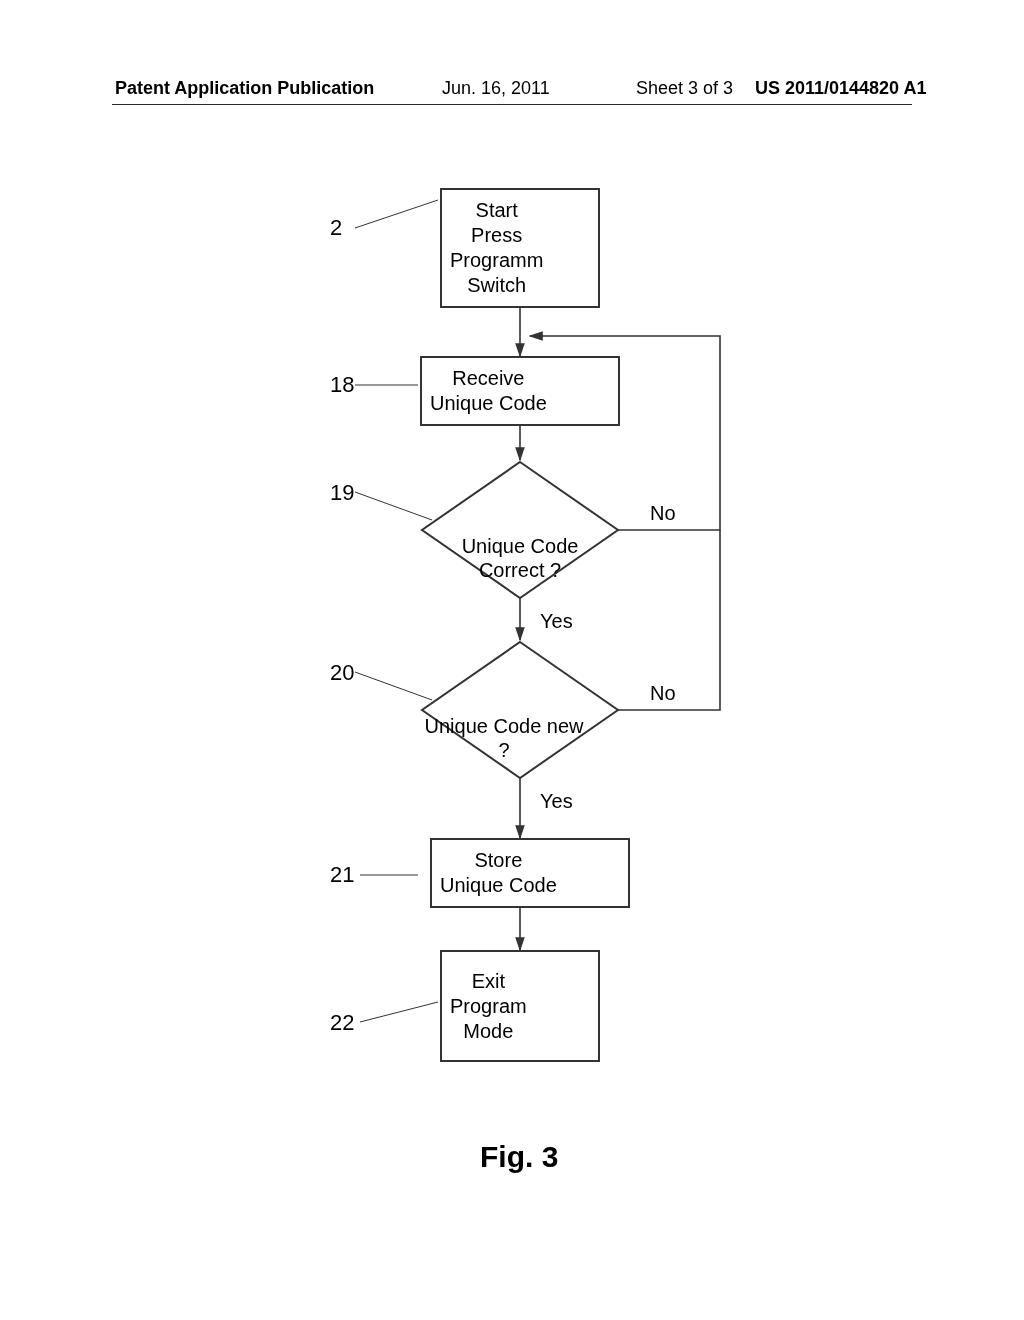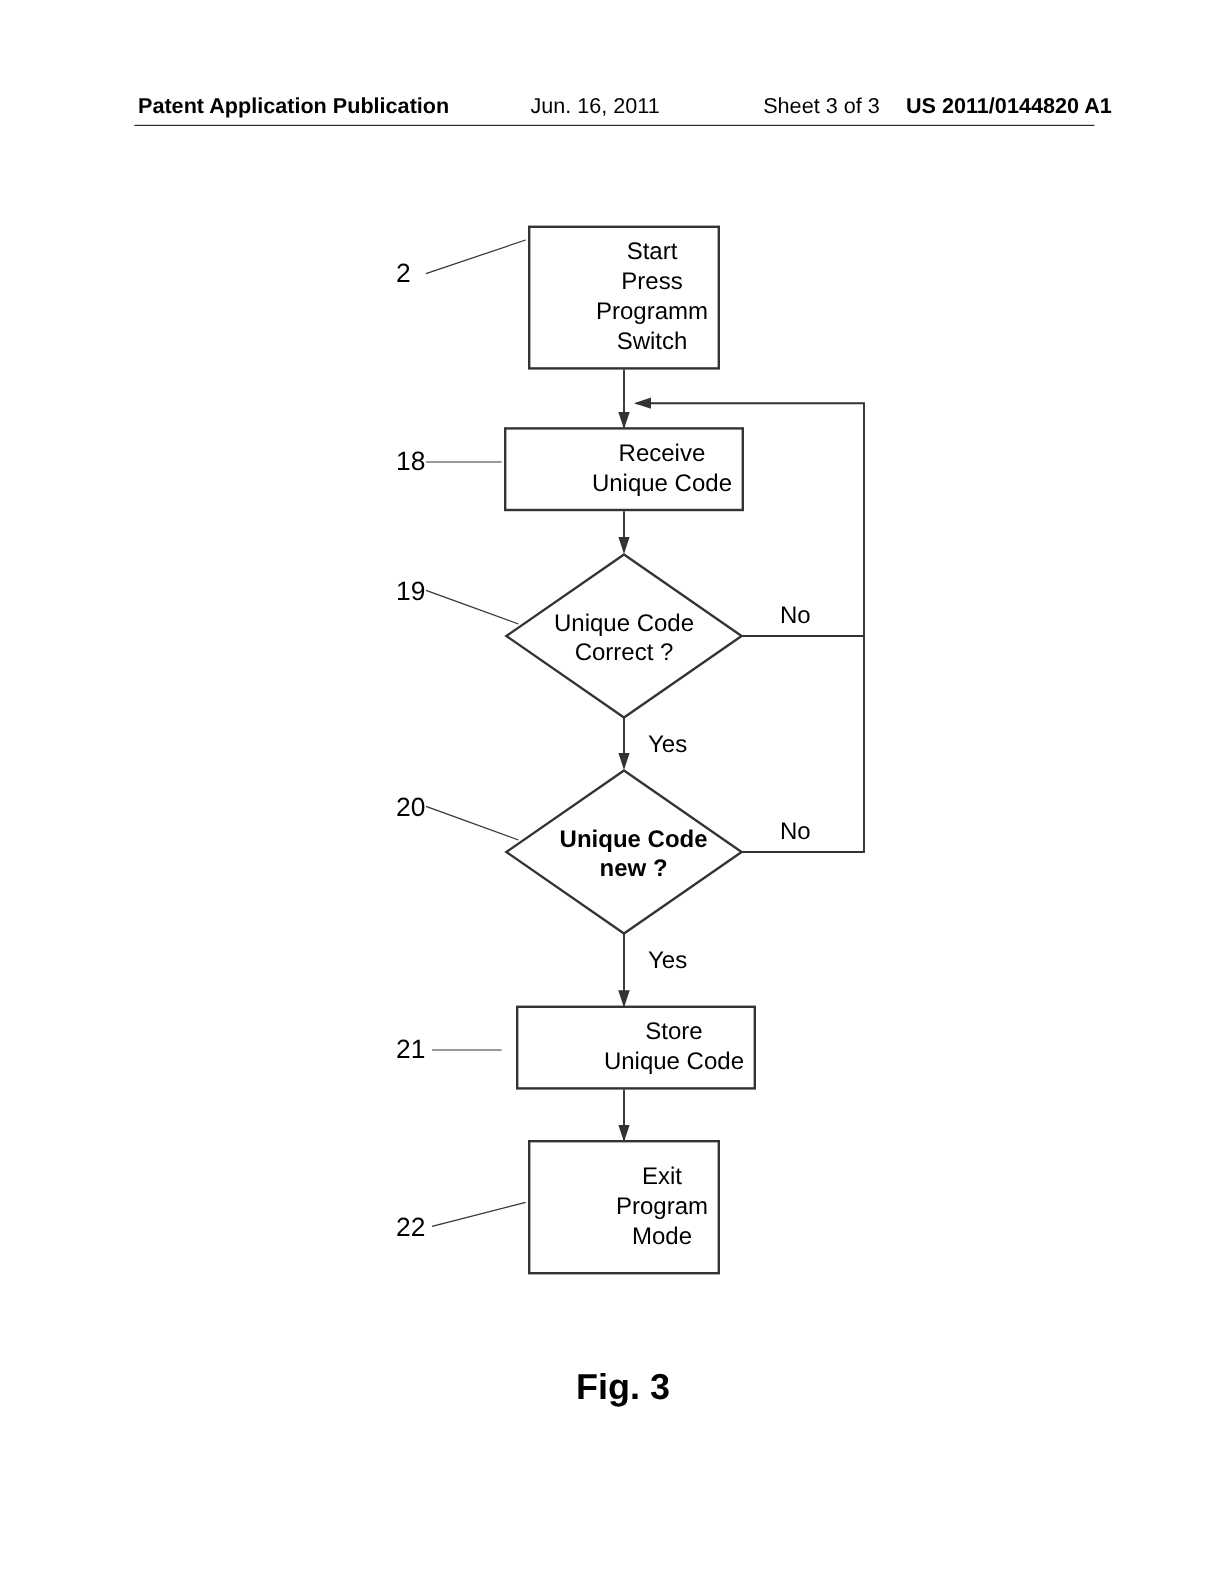--- a/index.html
+++ b/index.html
@@ -35,37 +35,38 @@
     left: 0; top: 0;
     width: 1024px;
     height: 1320px;
   }
   .box {
     position: absolute;
     border: 2px solid #333;
     background: #fff;
     display: flex;
     align-items: center;
-    justify-content: flex-end;
+    justify-content: flex-start;
     text-align: center;
     font-size: 20px;
     line-height: 1.25;
     padding: 4px 8px;
   }
   .diamond {
     position: absolute;
     width: 0; height: 0;
   }
   .diamond svg { position: absolute; left: 0; top: 0; }
   .diamond .dtext {
     position: absolute;
     text-align: center;
     font-size: 20px;
     line-height: 1.2;
     width: 160px;
+    margin-top: 26px;
   }
   .reflabel {
     position: absolute;
     font-size: 22px;
   }
   .edgelabel {
     position: absolute;
     font-size: 20px;
   }
   .figlabel {
@@ -116,21 +117,21 @@
 Correct ?</div>
   </div>
   <div class="reflabel" style="left:330px; top:480px;">19</div>
   <div class="edgelabel" style="left:650px; top:502px;">No</div>
   <div class="edgelabel" style="left:540px; top:610px;">Yes</div>
 
   <div class="diamond" style="left:420px; top:640px;">
     <svg width="200" height="140">
       <polygon points="100,2 198,70 100,138 2,70" fill="#fff" stroke="#333" stroke-width="2"></polygon>
     </svg>
-    <div class="dtext" style="left:28px; top:48px;font-weight:bold;">Unique Code
+    <div class="dtext" style="left:4px; top:48px;">Unique Code
 new ?</div>
   </div>
   <div class="reflabel" style="left:330px; top:660px;">20</div>
   <div class="edgelabel" style="left:650px; top:682px;">No</div>
   <div class="edgelabel" style="left:540px; top:790px;">Yes</div>
 
   <div class="box" style="left:430px; top:838px; width:200px; height:70px;">
     <span style="white-space:pre-line;">Store
 Unique Code</span>
   </div>

